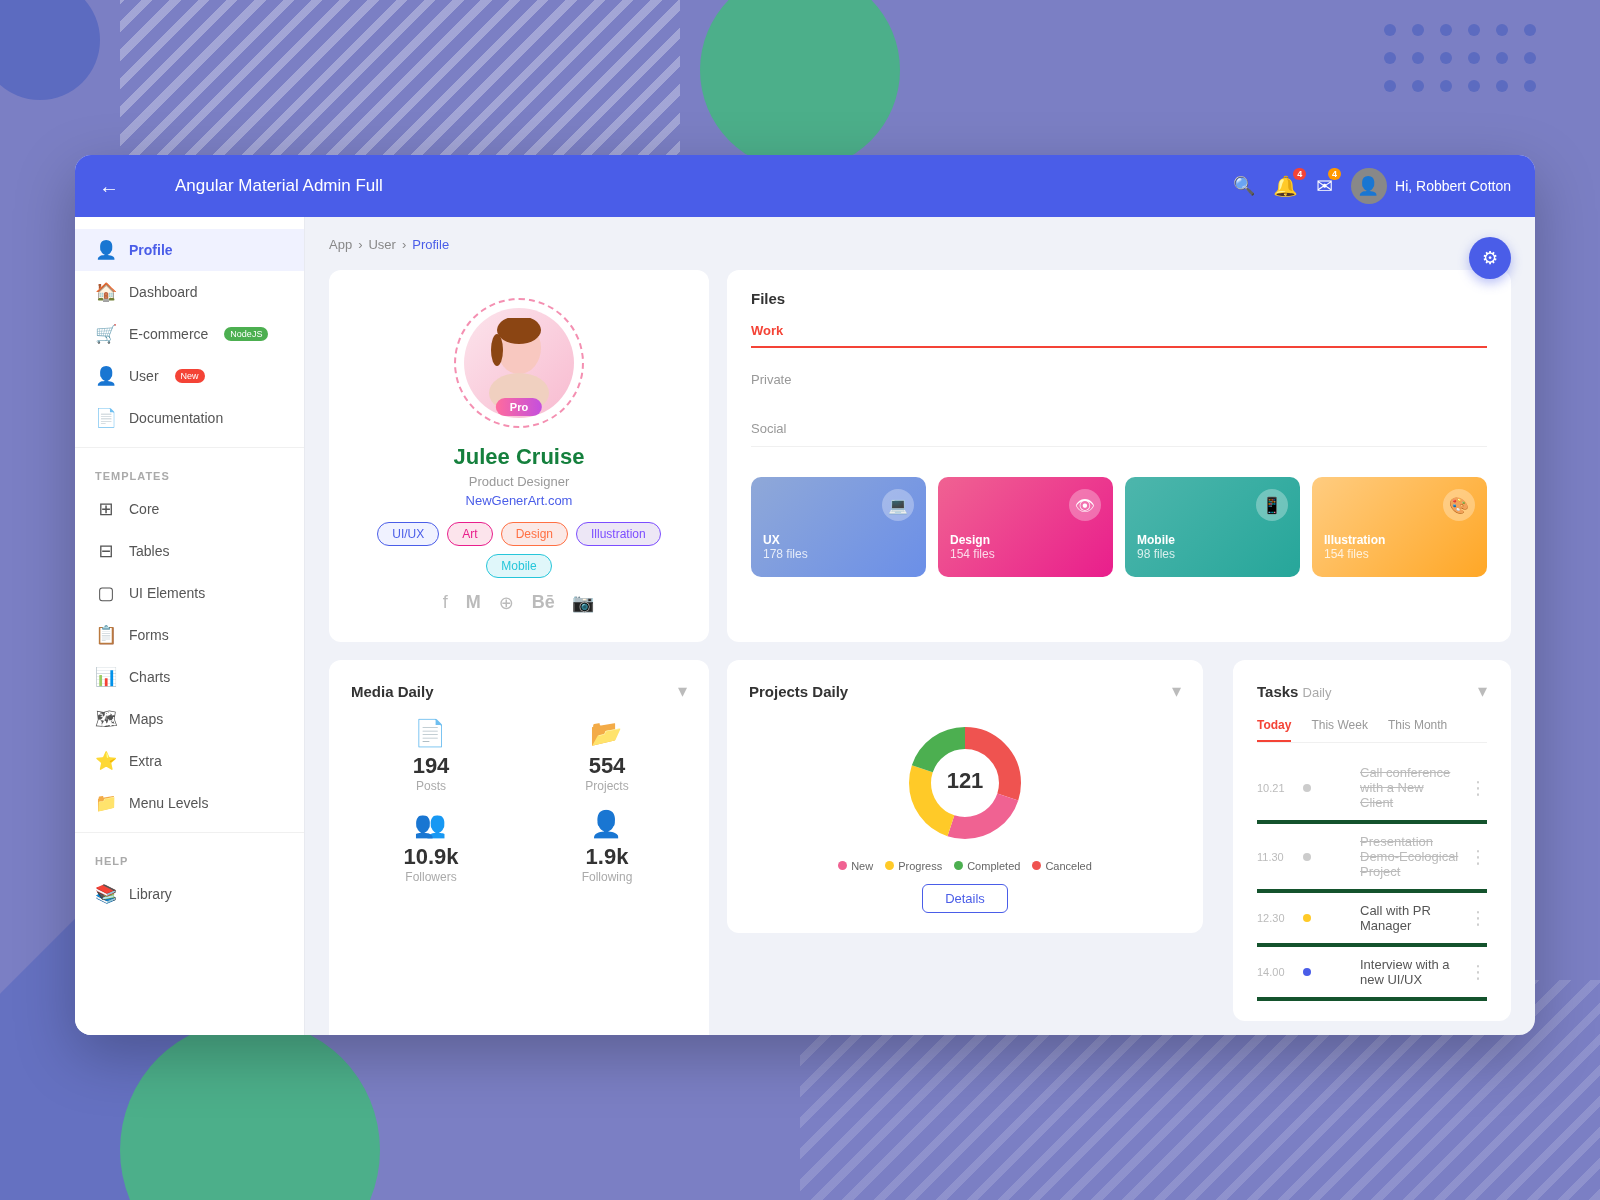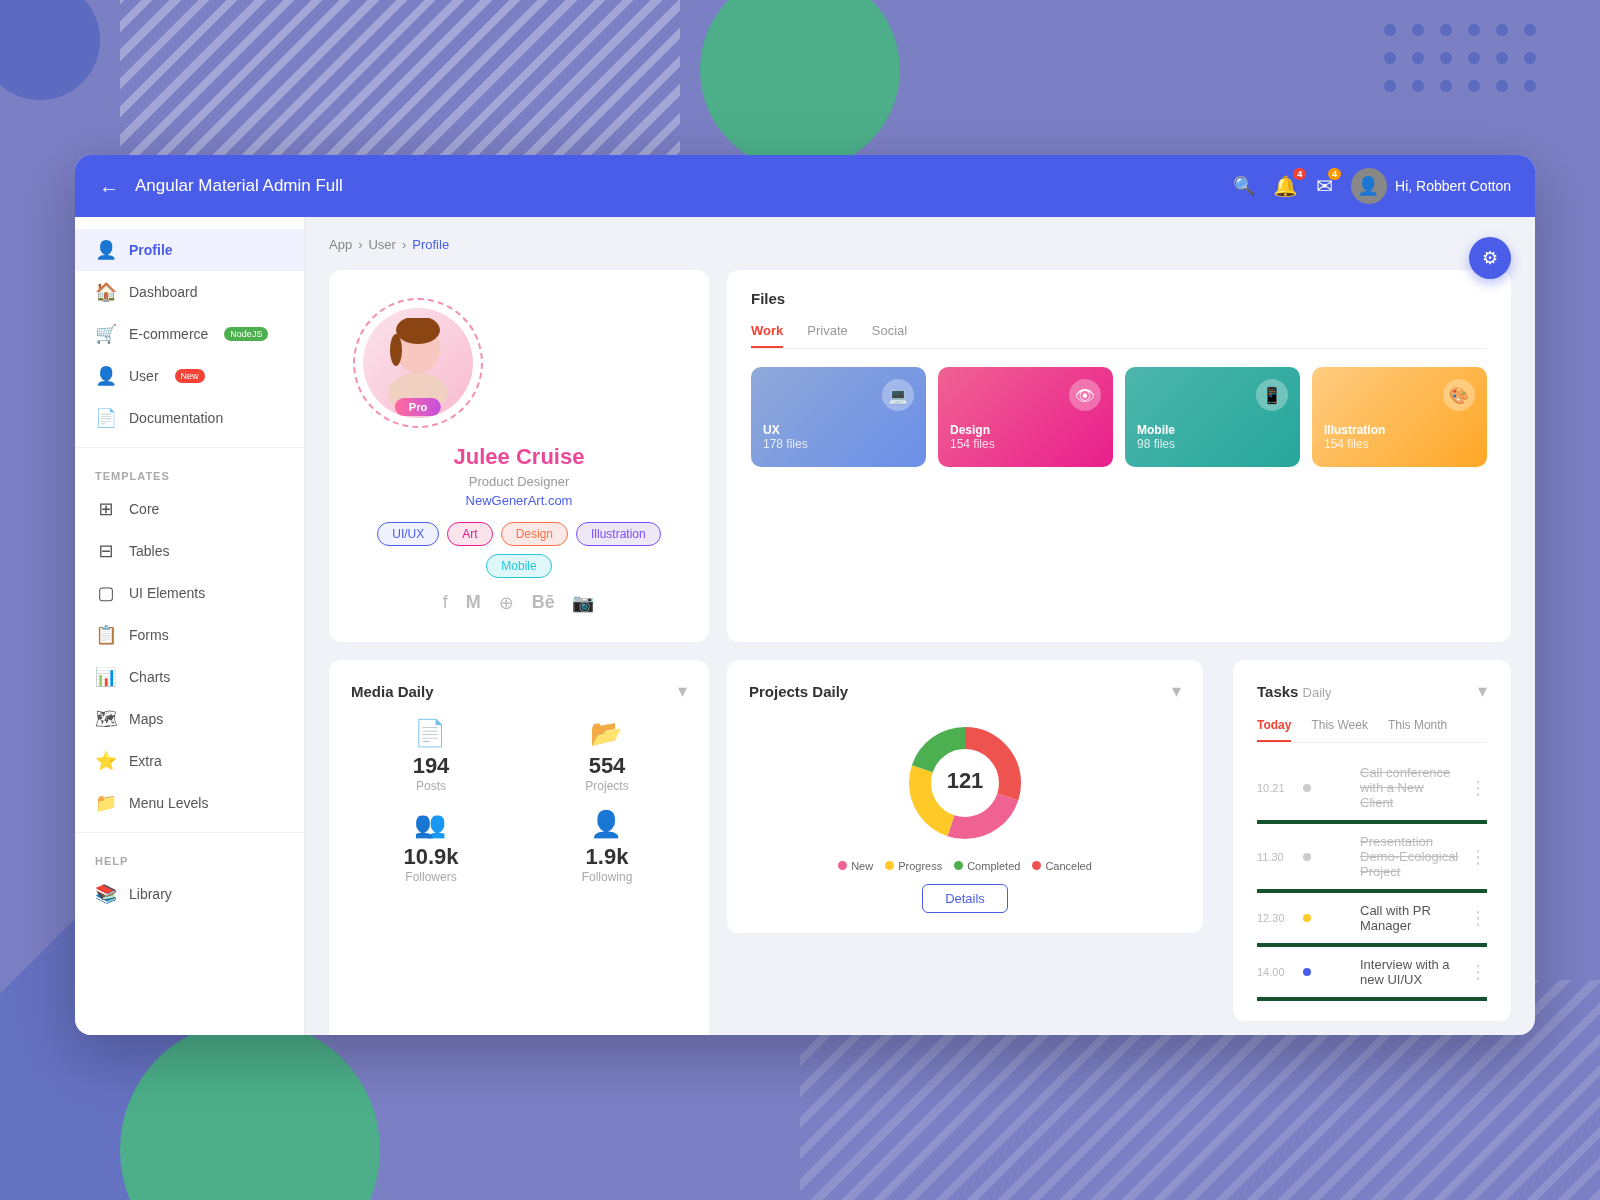--- a/index.html
+++ b/index.html
@@ -79,20 +79,21 @@
       color: white;
       font-size: 20px;
       margin-right: 16px;
       cursor: pointer;
     }
     .header-title {
       color: white;
       font-size: 17px;
       font-weight: 500;
       flex: 1;
+      margin-left: 40px;
     }
     .header-icons {
       display: flex;
       align-items: center;
       gap: 18px;
     }
     .header-icon-btn {
       position: relative;
       color: white;
       font-size: 20px;
@@ -236,20 +237,21 @@
     
     .profile-card {
       background: white;
       border-radius: 12px;
       padding: 28px 24px;
       grid-row: 1;
       grid-column: 1;
     }
     .profile-avatar-wrap {
       display: flex;
+      justify-content: center;
       margin-bottom: 16px;
     }
     .profile-avatar-circle {
       width: 130px; height: 130px;
       border-radius: 50%;
       border: 2px dashed #f48fb1;
       display: flex; align-items: center; justify-content: center;
       overflow: hidden;
       position: relative;
     }
@@ -269,21 +271,21 @@
       color: white;
       font-size: 11px;
       font-weight: 700;
       padding: 3px 14px;
       border-radius: 12px;
     }
     .profile-name {
       text-align: center;
       font-size: 22px;
       font-weight: 700;
-      color: #ec4899;
+      color: #15803d;
       margin-bottom: 4px;
     }
     .profile-title {
       text-align: center;
       font-size: 13px;
       color: #999;
       margin-bottom: 4px;
     }
     .profile-link {
       text-align: center;
@@ -410,21 +412,22 @@
       background: white;
       border-radius: 12px;
       padding: 20px 24px;
       grid-column: 2;
       grid-row: 1;
     }
     .files-tabs {
       display: flex;
       gap: 24px;
       border-bottom: 1px solid #f0f0f0;
-      margin-bottom: 18px;
+      margin-bottom: 30px;
+      flex-direction: column;
     }
     .files-tab {
       font-size: 13px;
       color: #999;
       padding-bottom: 8px;
       cursor: pointer;
       border-bottom: 2px solid transparent;
     }
     .files-tab.active {
       color: #f44336;

